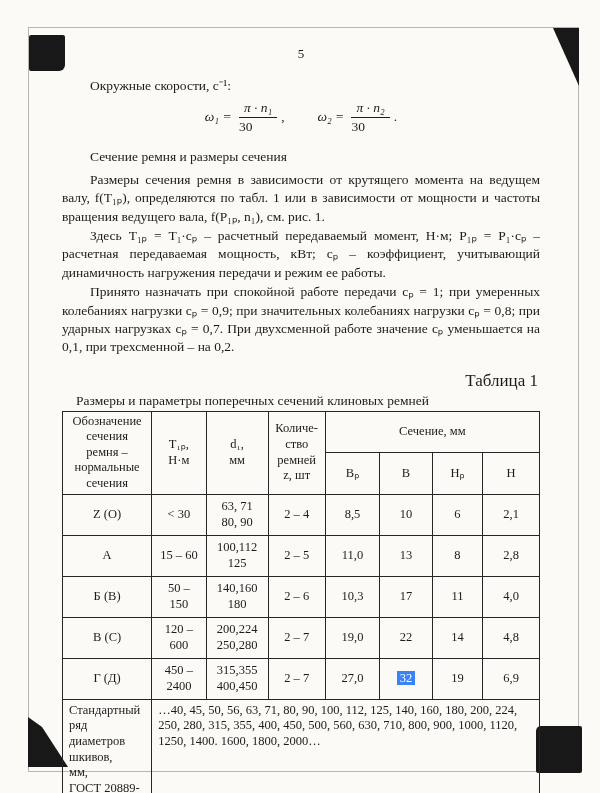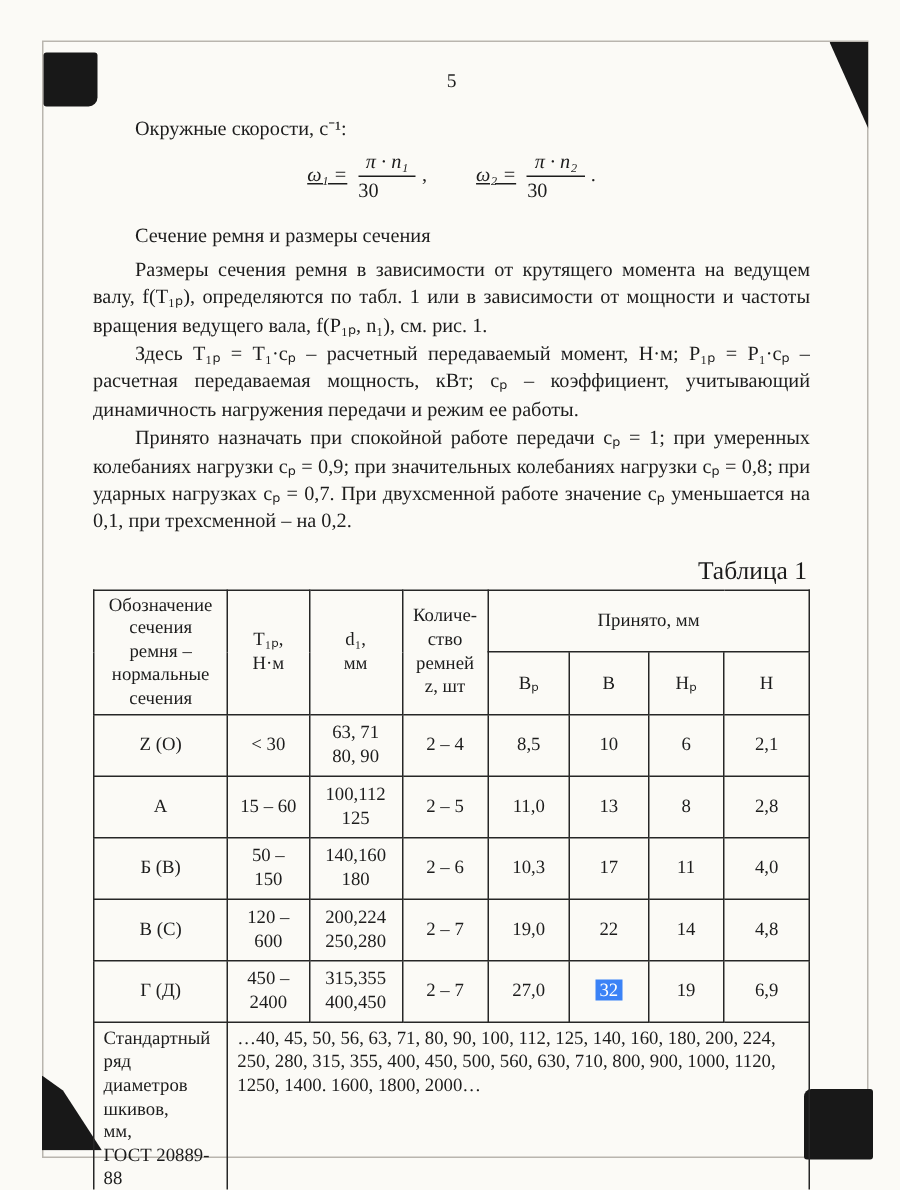--- a/index.html
+++ b/index.html
@@ -22,21 +22,21 @@
   .corner-bl { bottom:26px; left:28px; width:40px; height:50px; clip-path:polygon(0 0, 0 100%, 100% 100%, 35% 20%); }
   .corner-br { bottom:20px; right:18px; width:46px; height:47px; border-radius:5px 2px 2px 2px; }
 
   .content { position:absolute; top:46px; left:62px; width:478px; }
 
   .page-number { text-align:center; font-size:13px; margin-bottom:14px; }
 
   .intro { font-size:13.5px; margin:0 0 6px 28px; }
 
   .formula-line { text-align:center; font-size:13.5px; margin:6px 0 14px 0; }
-  .formula-line .mvar { font-style:italic;text-decoration:underline; }
+  .formula-line .mvar { font-style:italic; }
   .frac { display:inline-block; vertical-align:middle; text-align:left; margin:0 4px; }
   .frac .num { display:block; border-bottom:1px solid #1c1c1c; padding:0 5px 1px 5px; font-style:italic; }
   .frac .den { display:block; padding-top:1px; }
   .formula-gap { display:inline-block; width:26px; }
 
   h2.section-heading { font-size:13.5px; font-weight:normal; margin:10px 0 6px 28px; }
 
   p.para {
     font-size:13.5px; line-height:1.36; margin:0 0 1px 0;
     text-indent:28px; text-align:justify;
@@ -101,20 +101,21 @@
     </span><span>.</span>
   </div>
 
   <h2 class="section-heading">Сечение ремня и размеры сечения</h2>
 
   <p class="para">Размеры сечения ремня в зависимости от крутящего момента на ведущем валу, f(Т₁ₚ), определяются по табл. 1  или в зависимости от мощности и частоты вращения ведущего вала, f(Р₁ₚ, n₁),  см. рис. 1.</p>
   <p class="para">Здесь Т₁ₚ = Т₁·сₚ – расчетный передаваемый момент, Н·м;  Р₁ₚ = Р₁·сₚ – расчетная передаваемая мощность, кВт;  сₚ – коэффициент, учитывающий динамичность нагружения передачи и режим ее работы.</p>
   <p class="para">Принято назначать при спокойной работе передачи сₚ = 1; при умеренных колебаниях нагрузки сₚ = 0,9; при значительных колебаниях нагрузки сₚ = 0,8; при ударных нагрузках сₚ = 0,7. При двухсменной работе значение сₚ уменьшается на 0,1, при трехсменной – на 0,2.</p>
 
   <div class="table-label">Таблица 1</div>
+  <div class="table-caption">Размеры  и  параметры поперечных сечений  клиновых  ремней</div>
 
   <table class="belts">
     <colgroup>
       <col style="width:18.7%">
         <col style="width:11.4%">
         <col style="width:13%">
         <col style="width:12%">
       <col style="width:11.4%">
         <col style="width:11%">
         <col style="width:10.6%">
@@ -128,21 +129,21 @@
 нормальные
 сечения</th>
         <th rowspan="2" class="ws">Т₁ₚ,
 Н·м</th>
         <th rowspan="2" class="ws">d₁,
 мм</th>
         <th rowspan="2" class="ws">Количе-
 ство
 ремней
 z, шт</th>
-        <th colspan="4">Принято, мм</th>
+        <th colspan="4">Сечение, мм</th>
       </tr>
       <tr>
         <th>Вₚ</th>
         <th>В</th>
         <th>Нₚ</th>
         <th>Н</th>
       </tr>
     </thead>
     <tbody>
       <tr class="body-row">

